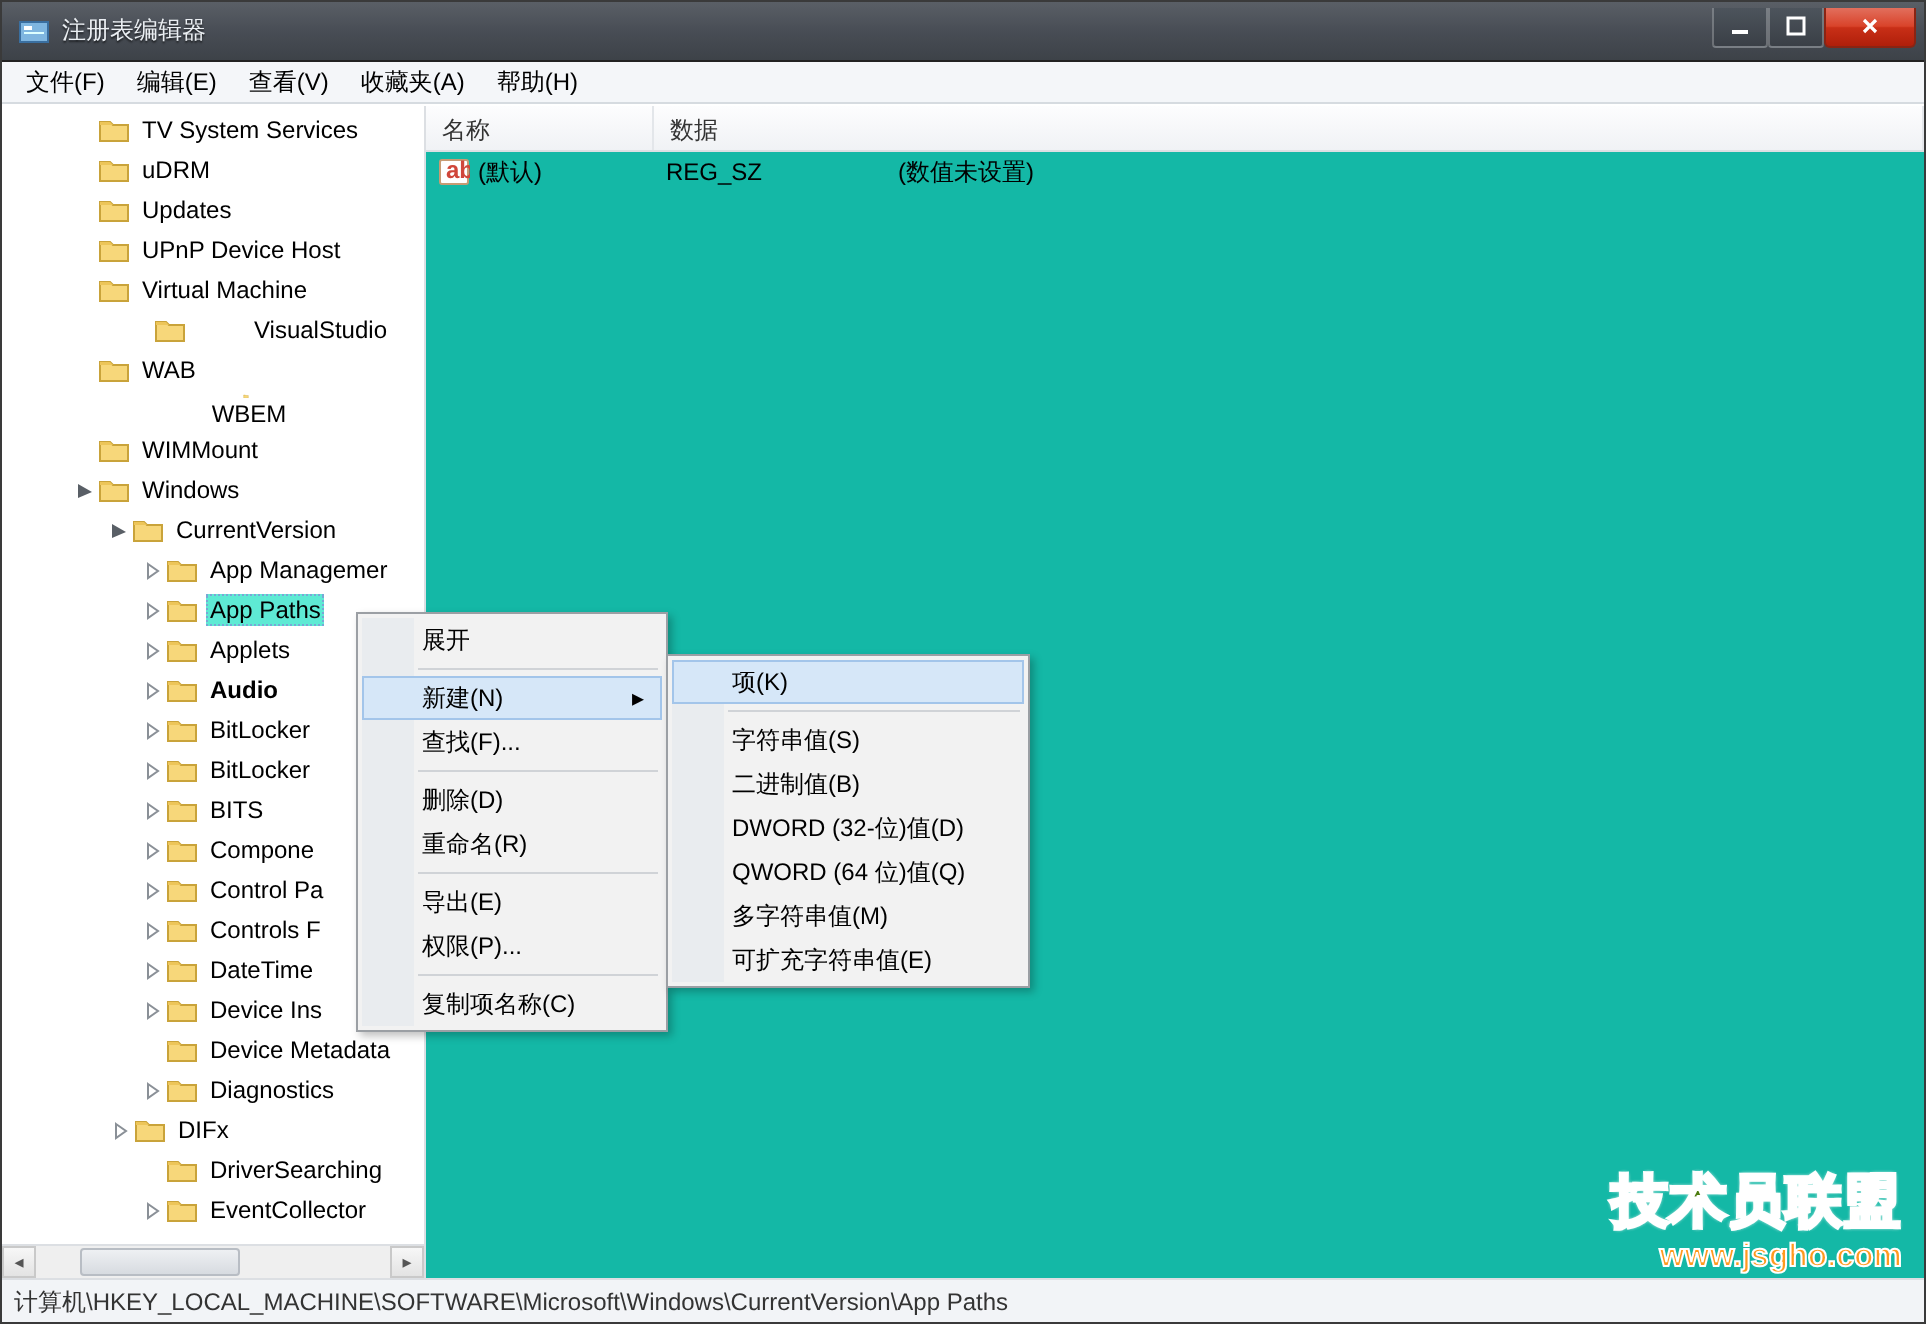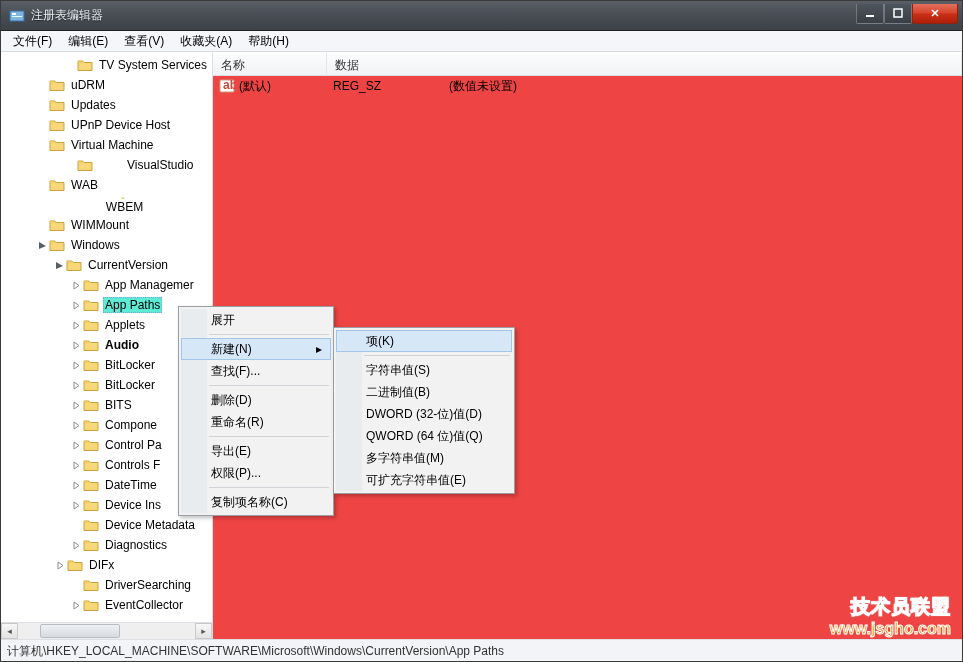--- a/index.html
+++ b/index.html
@@ -28,21 +28,21 @@
 .tree-row .toggle svg { width:9px; height:9px; }
 .folder-icon { width: 16px; height: 14px; margin-right: 4px; }
 .tree-row .label { padding: 1px 2px; }
 .tree-row.selected .label { background: #5eead4; border: 1px dotted #7aa7d6; padding:0 1px; }
 
 .hscroll { position:absolute; left:0; right:0; bottom:0; height:17px; background:#f0f0f0; border-top:1px solid #dcdfe3; display:flex; align-items:center;}
 .hscroll .btn { width:17px; height:16px; background:linear-gradient(#f7f7f7,#e3e3e3); border:1px solid #c9c9c9; display:flex; align-items:center; justify-content:center; color:#555; font-size:9px;}
 .hscroll .track { flex:1; height:16px; position:relative; background:#efefef;}
 .hscroll .thumb { position:absolute; top:0; height:14px; margin:1px 0; background:linear-gradient(#eef0f3,#d7dbe0); border:1px solid #b8bdc4; border-radius:2px;}
 
-.list-pane { flex: 1; background: #ef4444; display:flex; flex-direction:column; }
+.list-pane { flex: 1; background: #14b8a6; display:flex; flex-direction:column; }
 .list-header { height: 23px; display: flex; background: linear-gradient(#fdfdfe, #f0f2f5); border-bottom: 1px solid #dcdfe3; }
 .col { border-right: 1px solid #e3e6ea; padding: 4px 8px; color:#333;}
 .col.name { width: 114px; }
 .col.type { width: 116px; }
 .col.data { flex: 1; }
 .list-body { flex:1; }
 .list-row { height: 20px; display: flex; align-items: center; }
 .list-row .cell { padding: 0 6px; display:flex; align-items:center; gap:4px;}
 .list-row .cell.name { width: 114px; }
 .list-row .cell.type { width: 116px; }
@@ -55,21 +55,21 @@
 .context-menu .cm-item { height: 22px; display: flex; align-items: center; padding: 0 28px 0 30px; position: relative; cursor: default; }
 .context-menu .cm-item.hover { background: #d6e7f8; border: 1px solid #a3c5ea; padding: 0 27px 0 29px; height:22px;}
 .context-menu .cm-sep { height: 1px; background: #d0d3d7; margin: 3px 2px 3px 28px; }
 .context-menu .gutter { position:absolute; left:2px; top:2px; bottom:2px; width:26px; background:#e9ecef; }
 .context-menu .arrow { position:absolute; right:8px; }
 
 .cm1 { left: 178px; top: 306px; width: 156px; }
 .cm2 { left: 333px; top: 327px; width: 182px; }
 
 .watermark { position:absolute; right:12px; bottom:24px; text-align:right; pointer-events:none; }
-.watermark .l1 { font-size:19px; font-weight:normal; letter-spacing:1px; color:#4d7c0f; -webkit-text-stroke: 2px #fff; text-shadow:0 0 2px #fff,0 0 2px #fff; }
+.watermark .l1 { font-size:28px; font-weight:bold; letter-spacing:1px; color:#4d7c0f; -webkit-text-stroke: 2px #fff; text-shadow:0 0 2px #fff,0 0 2px #fff; }
 .watermark .l2 { font-size:16px; font-weight:bold; color:#ff9a1f; -webkit-text-stroke: 1px #fff; }
 </style>
 </head>
 <body>
 
 <div class="window">
   <div class="titlebar">
     <span class="icon">
       <svg viewBox="0 0 16 16">
           <rect x="1" y="3" width="14" height="10" fill="#7fb6e0" stroke="#3a6fa0"></rect>
@@ -102,21 +102,21 @@
     <span class="menu-item">编辑(E)</span>
     <span class="menu-item">查看(V)</span>
     <span class="menu-item">收藏夹(A)</span>
     <span class="menu-item">帮助(H)</span>
   </div>
 
   <div class="client">
     <div class="tree-pane">
       <div class="tree-scroll">
       <div class="tree" id="tree" style="margin-top: 0px;">
-            <div class="tree-row" style="padding-left: 36px; margin-left: 28px;">
+            <div class="tree-row" style="padding-left: 36px;">
               <span class="toggle"></span>
               <svg class="folder-icon" viewBox="0 0 16 14">
                 <path d="M1 3 L6 3 L7.5 4.5 L15 4.5 L15 12.5 L1 12.5 Z" fill="#f7d77a" stroke="#c9a33a"></path>
                 <path d="M1 3 L6 3 L7.5 4.5 L1 4.5 Z" fill="#edc559"></path>
               </svg>
               <span class="label">TV System Services</span>
             </div>
             <div class="tree-row" style="padding-left: 36px;">
               <span class="toggle"></span>
               <svg class="folder-icon" viewBox="0 0 16 14">

